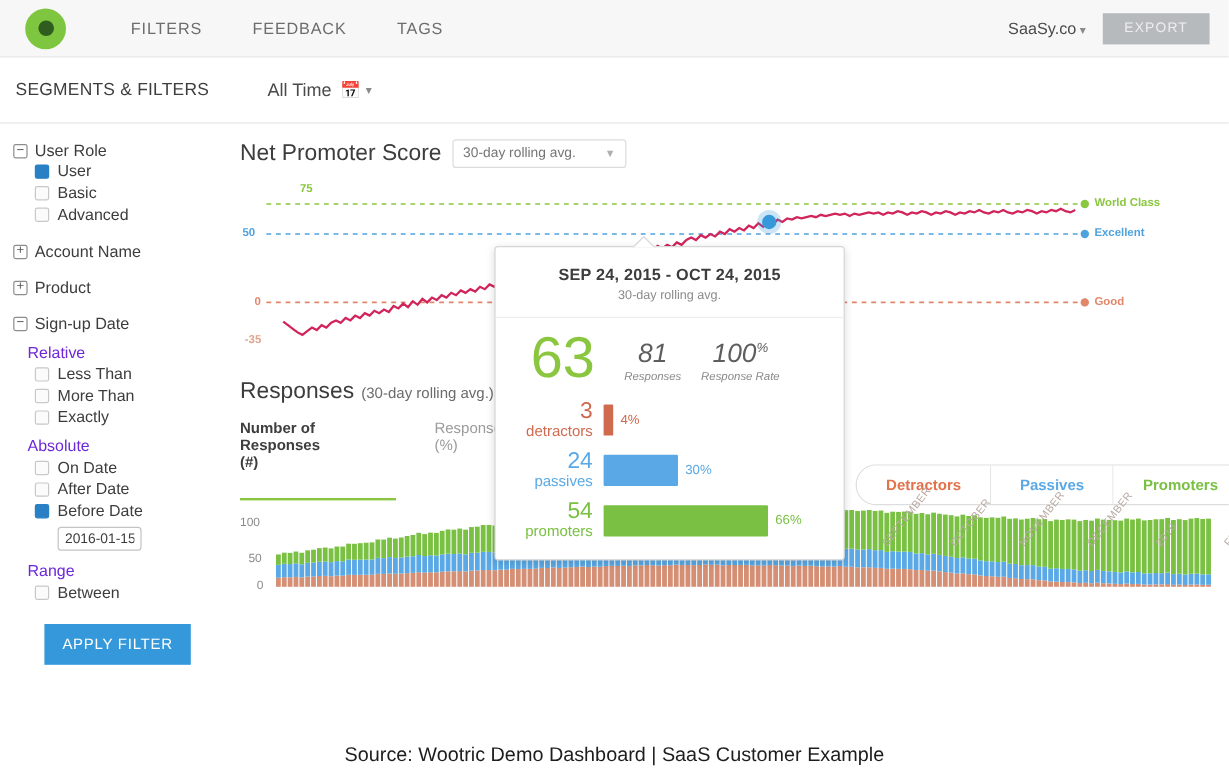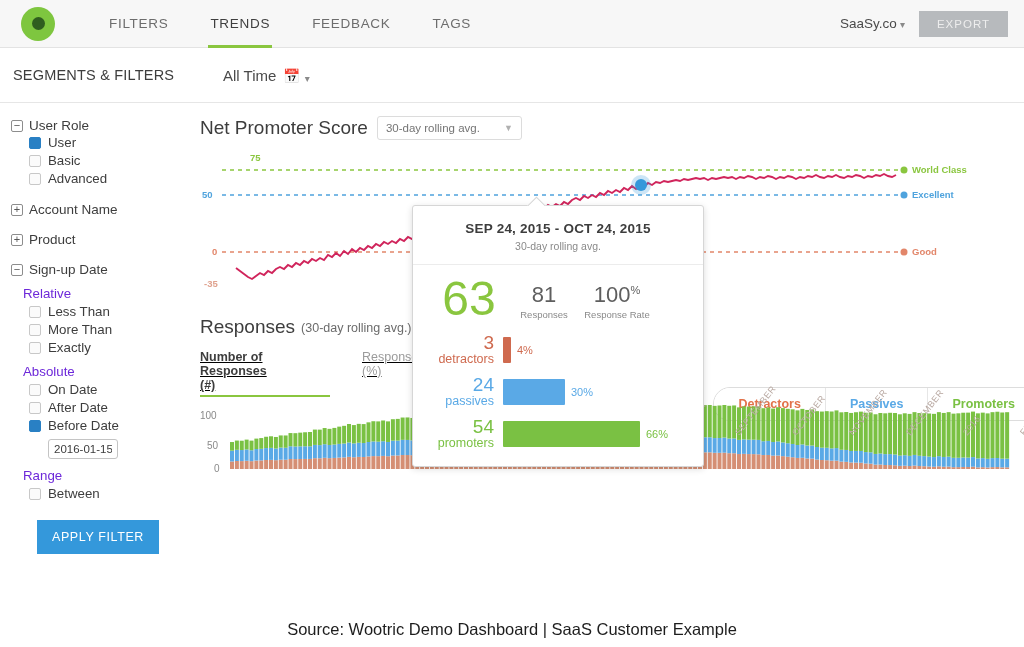--- a/index.html
+++ b/index.html
@@ -43,21 +43,21 @@
   
   .subbar{
     position:absolute; left:0; top:48px; width:1024px; height:55px;
     background:#ffffff; border-bottom:1px solid #e6e6e6;
     display:flex; align-items:center;
   }
   .segments-title{
     margin-left:13px; font-size:14.5px; color:#3d3d3d; letter-spacing:.2px;
     width:210px;
   }
-  .timerange{ display:flex; align-items:flex-end; font-size:15px; color:#4a4a4a; cursor:pointer;}
+  .timerange{ display:flex; align-items:center; font-size:15px; color:#4a4a4a; cursor:pointer;}
   .cal-icon{ margin-left:7px; font-size:14px; color:#555; }
   .timerange .caret{ margin-left:4px; }
 
   
   .sidebar{
     position:absolute; left:0; top:104px; width:190px; height:543px;
     background:#fff; padding:14px 0 0 11px;
   }
   .grp{ display:flex; align-items:center; margin-bottom:2px; cursor:pointer; }
   .pm{
@@ -103,21 +103,21 @@
 
   
   .nps-wrap{ position:relative; width:834px; height:150px; margin-top:8px; }
   .nps-svg{ position:absolute; left:0; top:0; }
   .ax-lbl{ position:absolute; font-size:9.5px; font-weight:bold; }
   .bench{ position:absolute; font-size:9.5px; font-weight:bold; }
 
   
   .resp-head{ display:flex; align-items:flex-start; padding:18px 0 0 10px; }
   .tabs2{ display:flex; margin:12px 0 0 10px; }
-  .tab2{ width:130px; padding-bottom:3px; cursor:pointer;text-decoration:underline; }
+  .tab2{ width:130px; padding-bottom:23px; cursor:pointer; }
   .tab2-l1{ font-size:12.5px; font-weight:bold; color:#3d3d3d; }
   .tab2-l2{ font-size:12.5px; font-weight:bold; color:#3d3d3d; }
   .tab2.inactive .tab2-l1,.tab2.inactive .tab2-l2{ color:#9b9b9b; font-weight:normal; }
   .tab2.active{ border-bottom:2px solid #8ac63f; }
 
   
   .toggles{
     position:absolute; right:-16px; top:283px;
     display:flex; border:1px solid #ddd; border-radius:22px; background:#fff;
     overflow:hidden;
@@ -148,21 +148,21 @@
   }
   .tt-arrow:before{
     content:""; position:absolute; left:2px; top:4px; width:15px; height:15px;
     background:#fff; border:1px solid #d6d6d6; transform:rotate(45deg);
   }
   .tt-head{ padding:15px 0 12px; text-align:center; border-bottom:1px solid #ececec; }
   .tt-range{ font-size:13.5px; font-weight:bold; color:#3d3d3d; letter-spacing:.2px;}
   .tt-sub{ font-size:10.5px; color:#8a8a8a; margin-top:4px; }
   .tt-top{ display:flex; align-items:flex-end; padding:12px 0 4px 12px; }
   .tt-score{ font-size:48px; line-height:.9; color:#8ac63f; width:88px; text-align:center;}
-  .tt-kpi{ text-align:center; width:62px; }
+  .tt-kpi{ text-align:center; width:62px;font-style:italic; }
   .tt-kpi-val{ font-size:22px; color:#5e5e5e; }
   .tt-kpi-val sup{ font-size:11px; }
   .tt-kpi-lbl{ font-size:9.5px; color:#8a8a8a; margin-top:1px; }
   .tt-row{ display:flex; align-items:center; margin-top:9px; padding-left:2px;}
   .tt-lbl{ width:88px; text-align:right; padding-right:9px; line-height:1.05; }
   .tt-n{ font-size:19px; display:block; }
   .tt-t{ font-size:12.5px; display:block; }
   .tt-bar{ height:26px; border-radius:1px; }
   .tt-pct{ font-size:11px; margin-left:6px; }
 
@@ -174,23 +174,20 @@
 </head>
 <body>
 
 <div class="topnav">
   <div class="logo">
     <div class="logo-inner"></div>
   </div>
   <div class="navtabs">
     <div class="navtab">
         <span>FILTERS</span>
-      </div>
-    <div class="navtab active">
-        <span>TRENDS</span>
       </div>
     <div class="navtab">
         <span>FEEDBACK</span>
       </div>
     <div class="navtab">
         <span>TAGS</span>
       </div>
   </div>
   <div class="nav-right">
     <div class="account">

